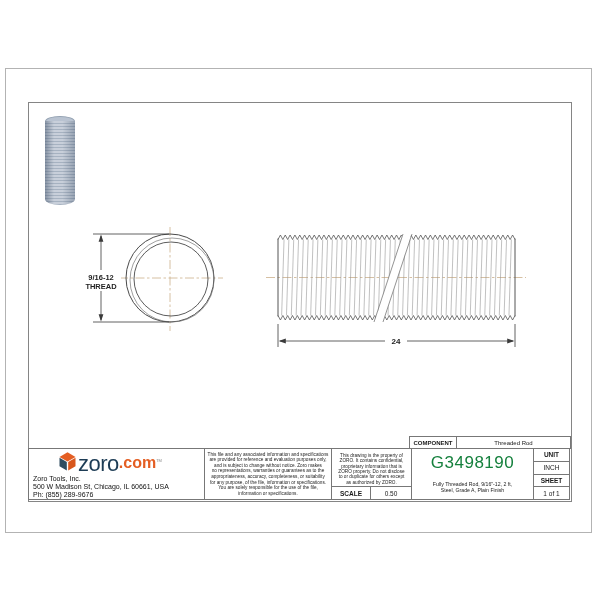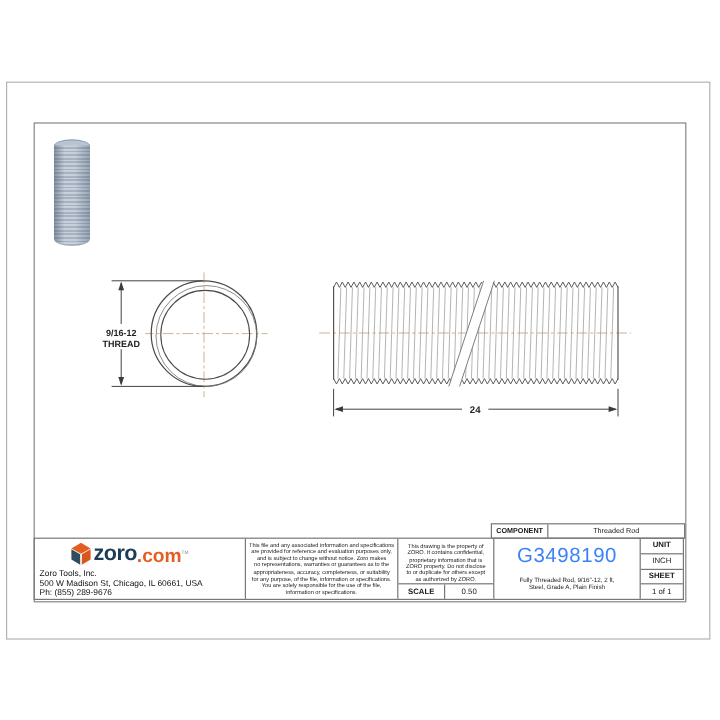--- a/index.html
+++ b/index.html
@@ -24,38 +24,38 @@
   .tb{position:absolute;left:28px;top:448px;width:542px;height:52px;
       border:1px solid #777;box-sizing:border-box;}
   .tb-sec{position:absolute;top:0;height:100%;box-sizing:border-box;border-left:1px solid #777;}
   .tb-sec:first-child{border-left:none;}
   .comp-head{position:absolute;left:409px;top:436px;width:162px;height:13px;
              border:1px solid #777;box-sizing:border-box;display:flex;}
   .comp-label{width:46px;border-right:1px solid #777;display:flex;align-items:center;
               justify-content:center;font-size:6px;font-weight:bold;}
   .comp-value{flex:1;display:flex;align-items:center;justify-content:center;font-size:6px;}
   .logo-row{position:absolute;left:28px;top:2px;white-space:nowrap;}
-  .logo-text{font-size:18px;font-weight:bold;color:#1d3c55;letter-spacing:-0.5px;vertical-align:top;}
+  .logo-text{font-size:22px;font-weight:normal;color:#1d3c55;letter-spacing:-0.5px;vertical-align:top;}
   .logo-com{font-size:16px;font-weight:bold;color:#e45e23;}
   .logo-tm{font-size:4px;color:#888;vertical-align:super;}
   .addr{position:absolute;left:4px;top:26px;font-size:7px;line-height:8.2px;color:#111;
         white-space:nowrap;}
   .legal{position:absolute;left:0;top:0;width:100%;height:100%;display:flex;flex-direction:column;
          align-items:center;justify-content:center;font-size:4.7px;line-height:5.6px;
          text-align:center;color:#222;}
   .propwrap{position:absolute;left:0;top:0;width:100%;height:40px;display:flex;flex-direction:column;
             align-items:center;justify-content:center;font-size:4.7px;line-height:5.4px;
             text-align:center;color:#222;}
   .scale-row{position:absolute;left:0;bottom:0;width:100%;height:12px;border-top:1px solid #777;
              display:flex;box-sizing:content-box;}
   .scale-label{width:38px;border-right:1px solid #777;display:flex;align-items:center;
                justify-content:center;font-size:6.5px;font-weight:bold;}
   .scale-value{flex:1;display:flex;align-items:center;justify-content:center;font-size:6.5px;}
   .part-number{position:absolute;left:0;top:4px;width:100%;text-align:center;font-size:17px;
-               letter-spacing:.5px;color:#3b82f6;}
+               letter-spacing:.5px;color:#15803d;}
   .descr{position:absolute;left:0;top:32px;width:100%;text-align:center;font-size:5.2px;
          line-height:6px;color:#222;}
   .unit-col{display:flex;flex-direction:column;}
   .unit-row{flex:1;display:flex;align-items:center;justify-content:center;font-size:6.5px;
             border-top:1px solid #777;box-sizing:border-box;}
   .unit-row:first-child{border-top:none;}
   .lbl{font-weight:bold;}
 </style>
 </head>
 <body>

